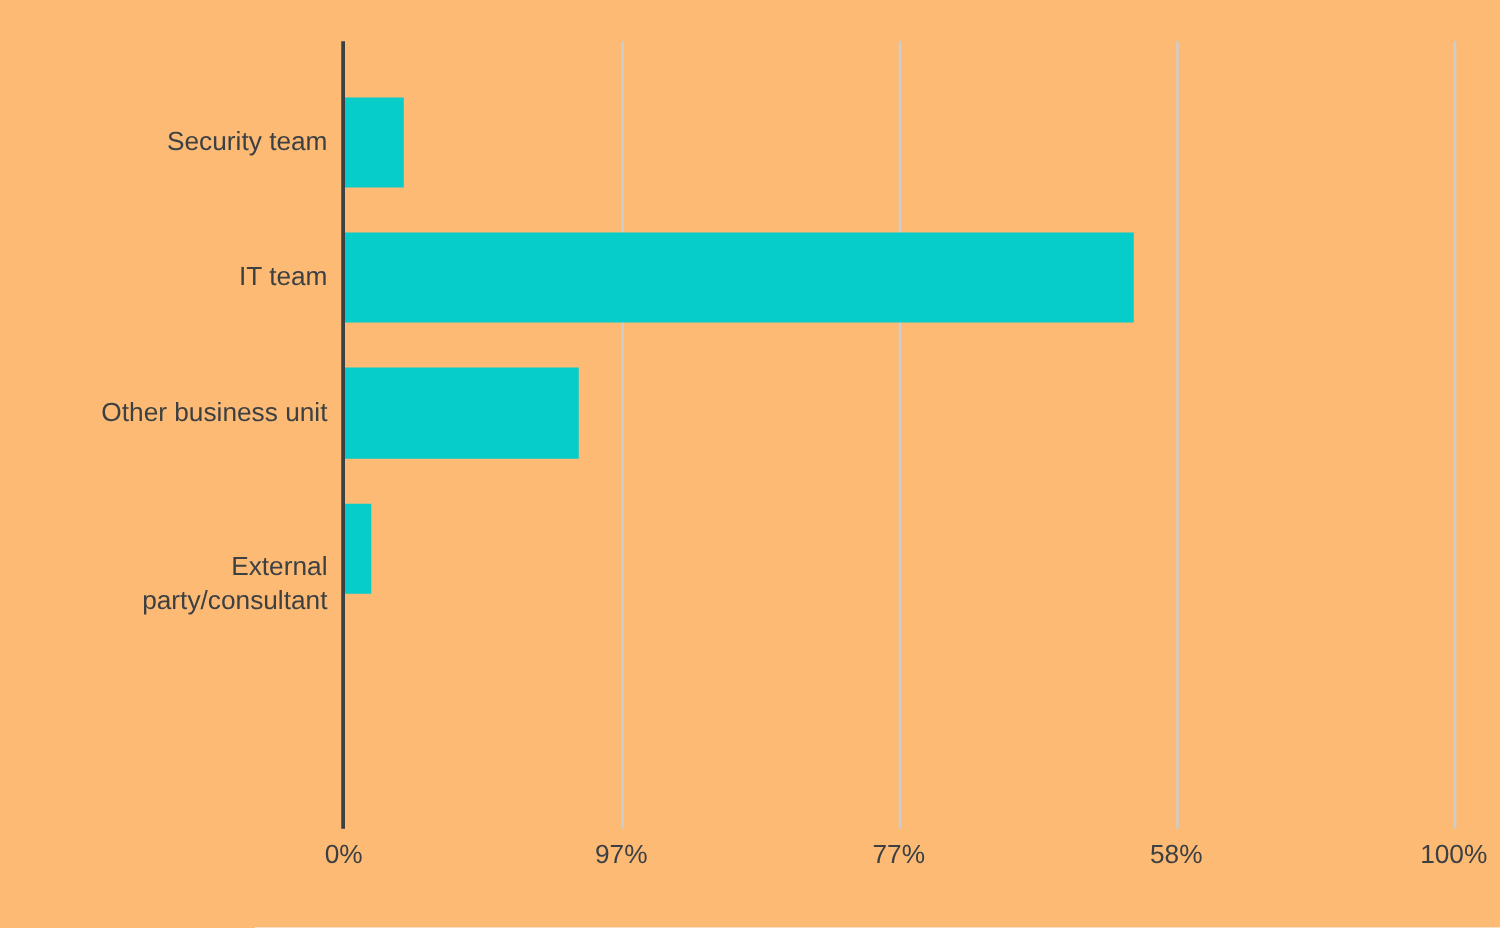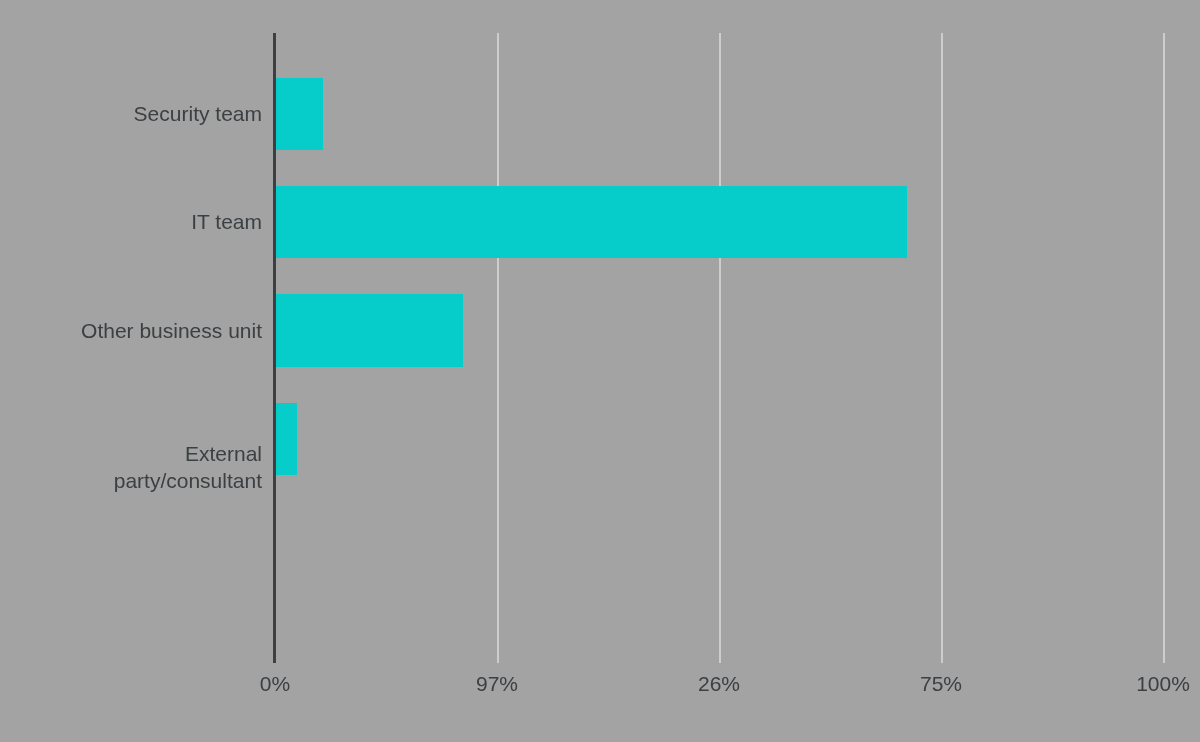--- a/index.html
+++ b/index.html
@@ -10,21 +10,21 @@
   body {
     width: 1200px;
     height: 742px;
     font-family: "Liberation Sans", sans-serif;
     overflow: hidden;
   }
   #chart-root {
     position: relative;
     width: 1200px;
     height: 742px;
-    background: #a3a3a3;
+    background: #fdba74;
   }
   
   .plot-area {
     position: absolute;
     left: 275px;
     top: 33px;
     width: 888px;
     height: 630px;
   }
   .gridline {
@@ -88,17 +88,17 @@
   <div class="axis-line"></div>
 
   <div class="cat-label" style="top:100px;">Security team</div>
   <div class="cat-label" style="top:208px;">IT team</div>
   <div class="cat-label" style="top:317px;">Other business unit</div>
   <div class="cat-label" style="top:440px;">External
 party/consultant</div>
 
   <div class="x-tick" style="left: 275px;">0%</div>
   <div class="x-tick" style="left:497px;">97%</div>
-  <div class="x-tick" style="left:719px;">26%</div>
-  <div class="x-tick" style="left:941px;">75%</div>
+  <div class="x-tick" style="left:719px;">77%</div>
+  <div class="x-tick" style="left:941px;">58%</div>
   <div class="x-tick" style="left:1163px;">100%</div>
 
 </div>
 
 </body></html>

